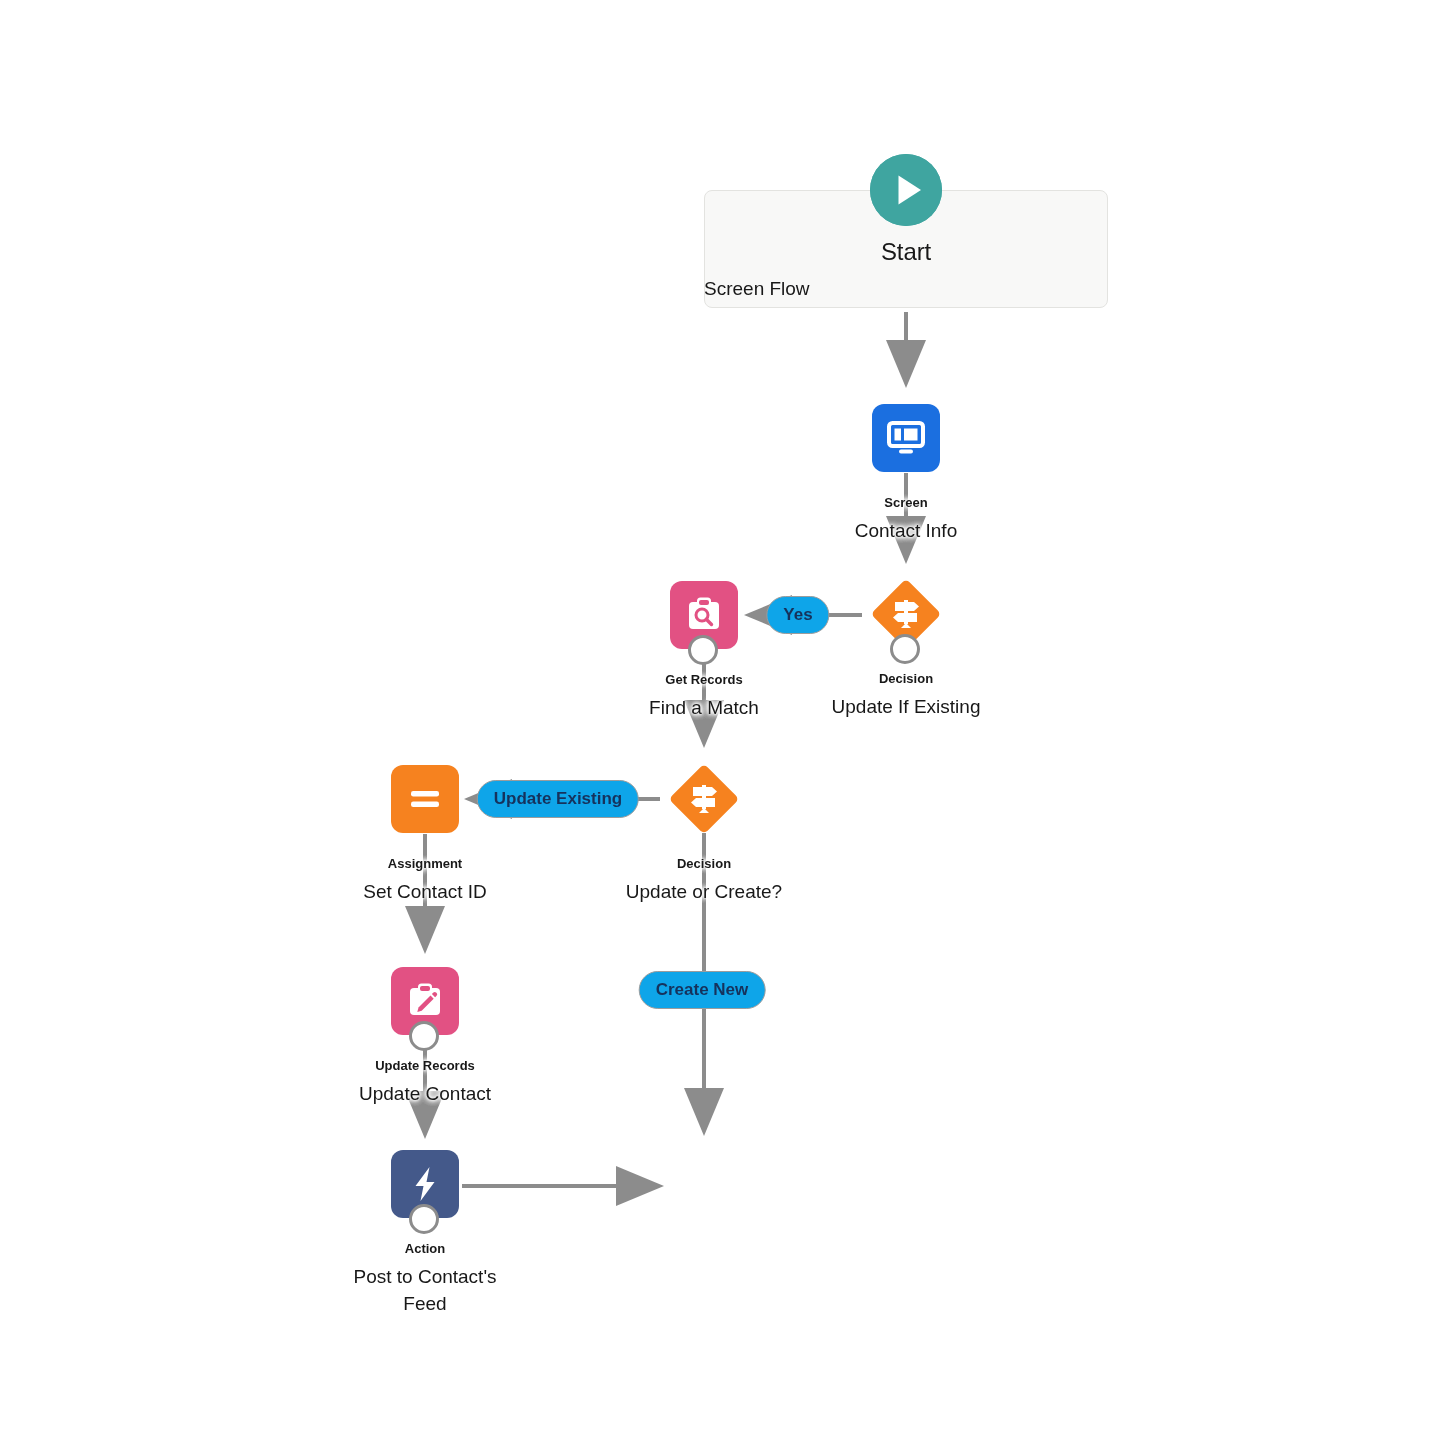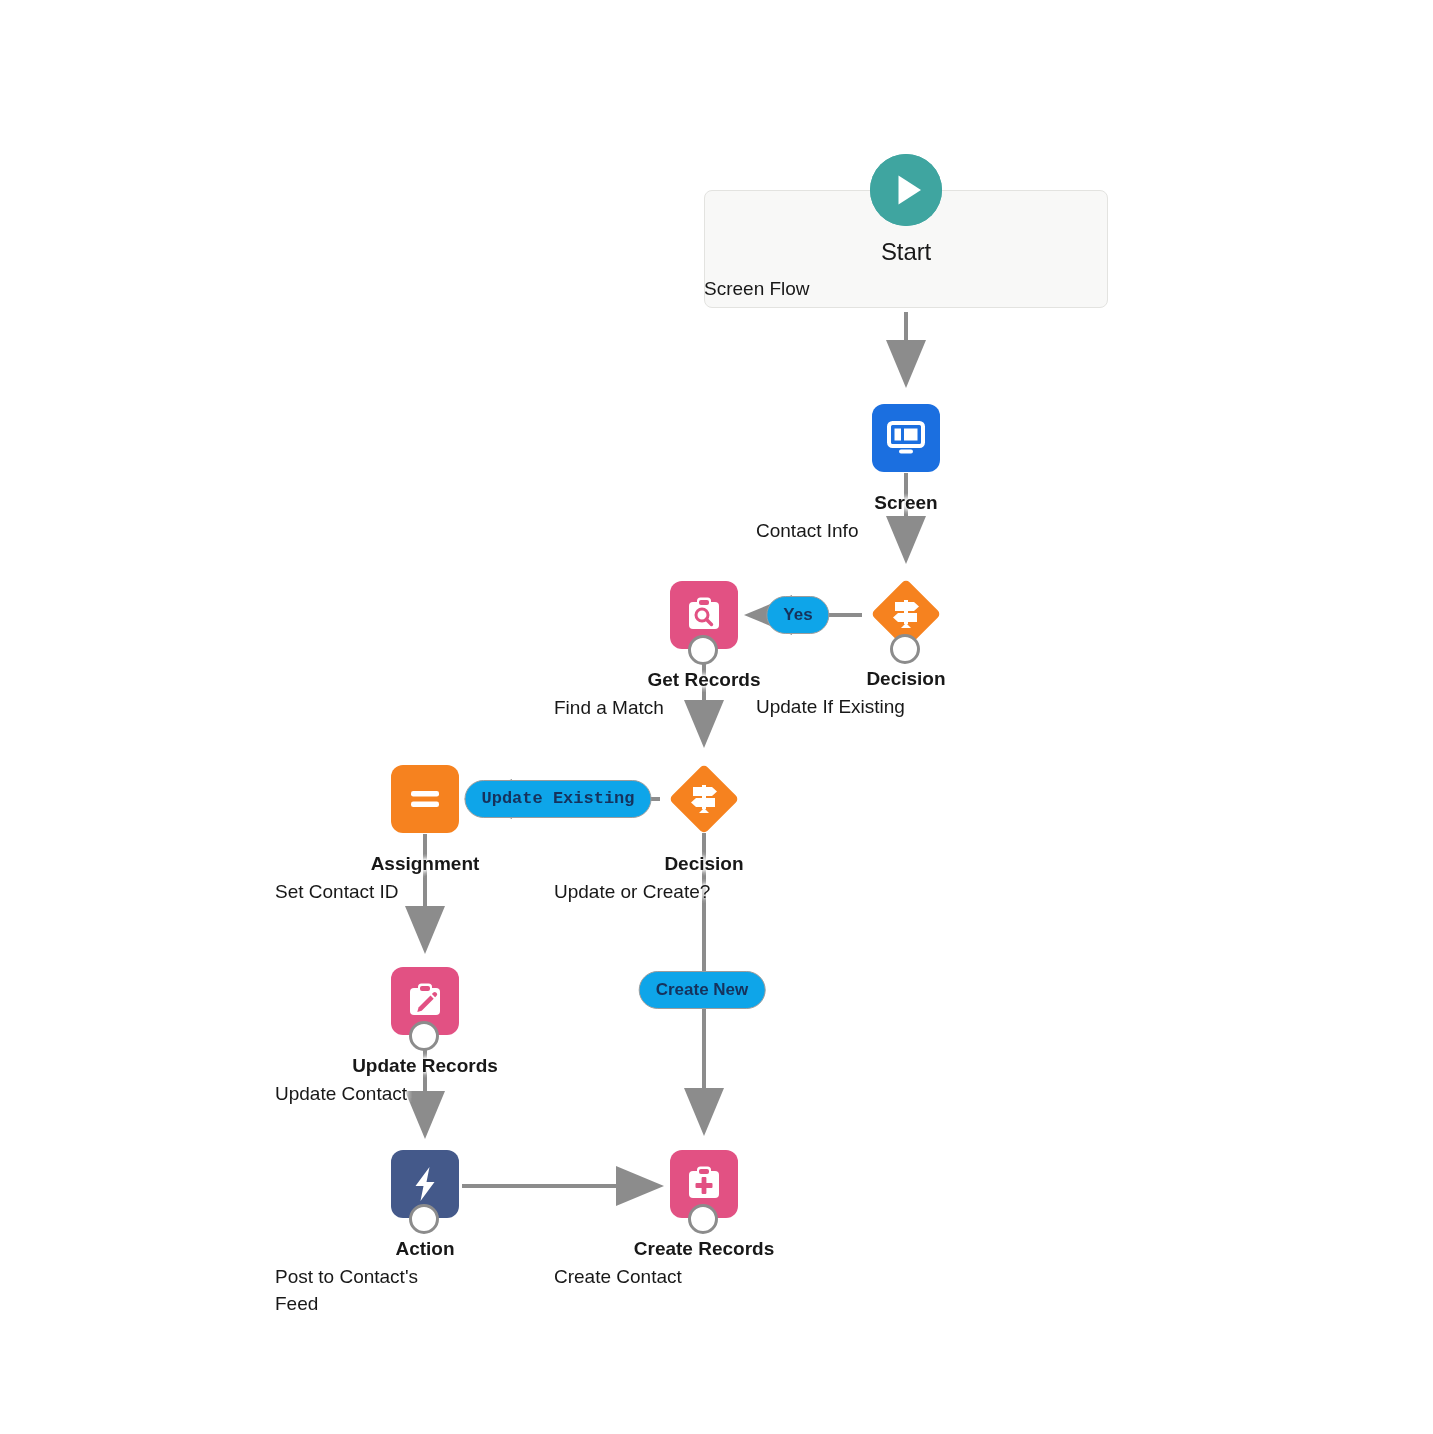--- a/index.html
+++ b/index.html
@@ -126,30 +126,30 @@
     height: 30px;
     border-radius: 50%;
     background: #ffffff;
     border: 3px solid #8c8c8c;
     box-sizing: border-box;
     z-index: 6;
   }
   .node-title {
     margin-top: 16px;
     text-align: center;
-    font-size: 19px;
+    font-size: 13px;
     font-weight: bold;
     color: #181818;
     line-height: 26px;
     position: relative;
     z-index: 5;
   }
   .node-sub {
     margin-top: 1px;
-    text-align: left;
+    text-align: center;
     font-size: 19px;
     color: #181818;
     line-height: 27px;
     position: relative;
     z-index: 5;
   }
   .node-title, .node-sub { white-space: pre-line; }
   .lbl-shadow {
     text-shadow:
       0 0 6px #fff, 0 0 6px #fff, 0 0 6px #fff, 0 0 6px #fff,
@@ -335,36 +335,20 @@
           <path d="M26.5 5 L12.5 24 H20.5 L17.5 39 L31.5 20 H23.5 Z" fill="#ffffff"></path>
         </svg>
         <div class="badge"></div>
       </div>
     </div>
     <div class="node-title lbl-shadow">Action</div>
     <div class="node-sub lbl-shadow">Post to Contact's
 Feed</div>
   </div>
 
-  <div class="node" style="left:704px; top:1150px;">
-    <div class="shape-wrap">
-      <div class="icon-sq" style="background:#e25183;">
-        <svg width="44" height="44" viewBox="0 0 44 44" xmlns="http://www.w3.org/2000/svg">
-          <rect x="7" y="9" width="30" height="27" rx="4" fill="#ffffff"></rect>
-          <rect x="15" y="4.5" width="14" height="9" rx="3.5" fill="#ffffff"></rect>
-          <rect x="17" y="7" width="10" height="5" rx="2" fill="#e25183"></rect>
-          <rect x="19.6" y="15" width="4.8" height="17" rx="1" fill="#e25183"></rect>
-          <rect x="13.5" y="21.1" width="17" height="4.8" rx="1" fill="#e25183"></rect>
-        </svg>
-        <div class="badge"></div>
-      </div>
-    </div>
-    <div class="node-title lbl-shadow">Create Records</div>
-    <div class="node-sub lbl-shadow">Create Contact</div>
-  </div>
 
   <div class="pill" style="left:798px; top:615px;">Yes</div>
 
-  <div class="pill" style="left:558px; top:799px;font-family:Liberation Mono, monospace;">Update Existing</div>
+  <div class="pill" style="left:558px; top:799px;">Update Existing</div>
 
   <div class="pill" style="left:702px; top:990px;">Create New</div>
 
 </div>
 
 </body></html>

